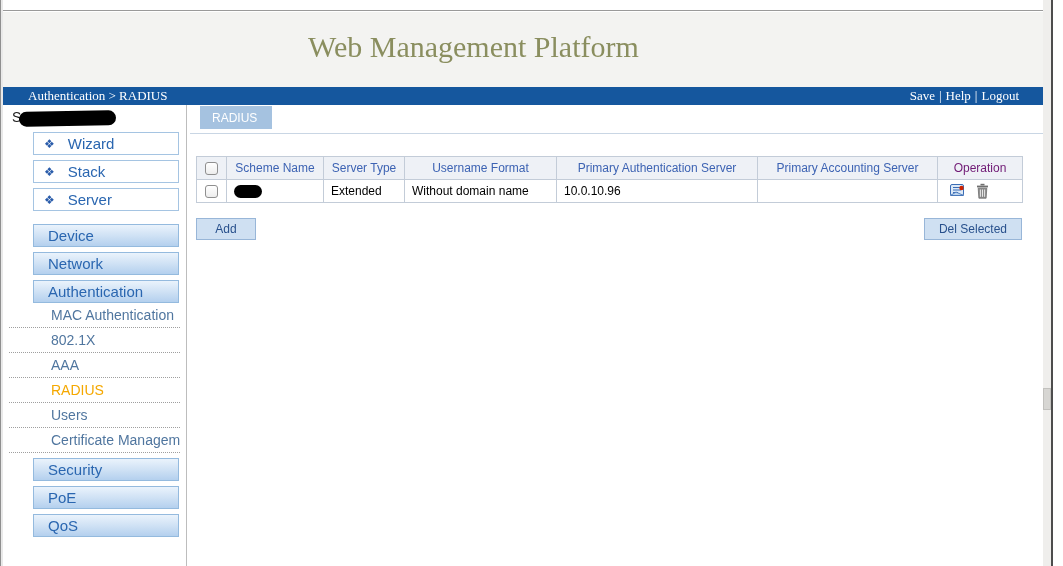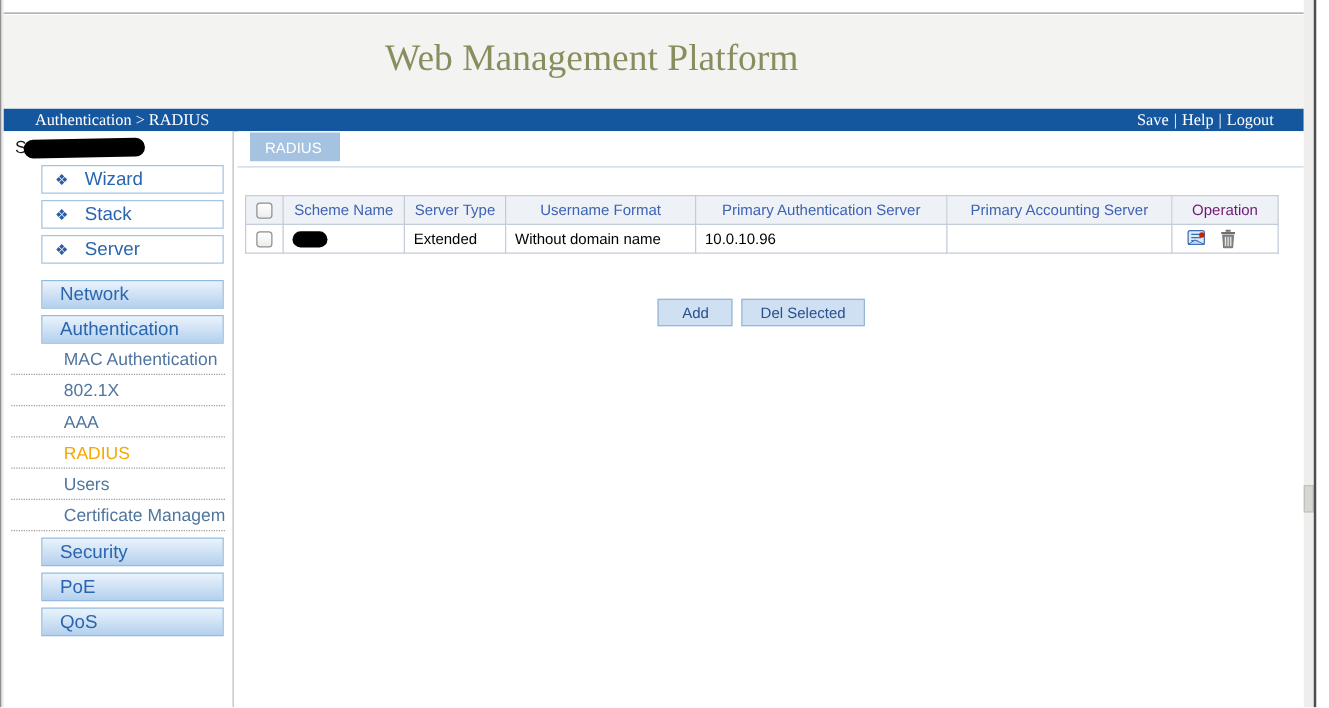--- a/index.html
+++ b/index.html
@@ -76,21 +76,21 @@
   .rtable td { background:#ffffff; color:#000000; text-align:left; padding-left:7px; }
   .rtable .cb-col { text-align:center; padding-left:0; }
   .rtable input[type=checkbox] { appearance:none; width:13px; height:13px;
     border:1px solid #8f8f8f; border-radius:3px;
     background:linear-gradient(180deg,#ffffff,#ededed); vertical-align:middle;
     cursor:pointer; }
   .cell-blob { width:28px; height:13px; border-radius:7px; background:#000;
     display:inline-block; vertical-align:middle; }
   .op-cell { padding-left:10px !important; }
   .op-cell svg { vertical-align:middle; margin-right:7px; cursor:pointer; }
-  .btn-row { width:826px; margin:36px 0 0 6px; display:flex; justify-content:center;
+  .btn-row { width:826px; margin:15px 0 0 6px; display:flex; justify-content:space-between;
     gap:7px; }
   .btn { height:22px; background:#cfe0f2; border:1px solid #98b6d8; color:#28508c;
     font-size:12px; font-family:"Liberation Sans",sans-serif; padding:0 14px;
     cursor:pointer; }
   .btn.add { width:60px; padding:0; }
   
   .scroll-track { position:absolute; left:1043px; top:0; width:8px; height:566px;
     background:#efeeec; }
   .scroll-thumb { position:absolute; left:1043px; top:388px; width:8px; height:22px;
     background:#d7d6d3; border:1px solid #c2c1be; }
@@ -138,20 +138,23 @@
       <span class="dia">❖</span>
       <span>Stack</span>
     </div>
     <div class="side-box">
       <span class="dia">❖</span>
       <span>Server</span>
     </div>
 
     <div class="grp-gap"></div>
 
+    <div class="side-box grad">
+      <span>Device</span>
+    </div>
     <div class="side-box grad">
       <span>Network</span>
     </div>
     <div class="side-box grad">
       <span>Authentication</span>
     </div>
 
     <div class="sub-item">
       <span>MAC Authentication</span>
     </div>

